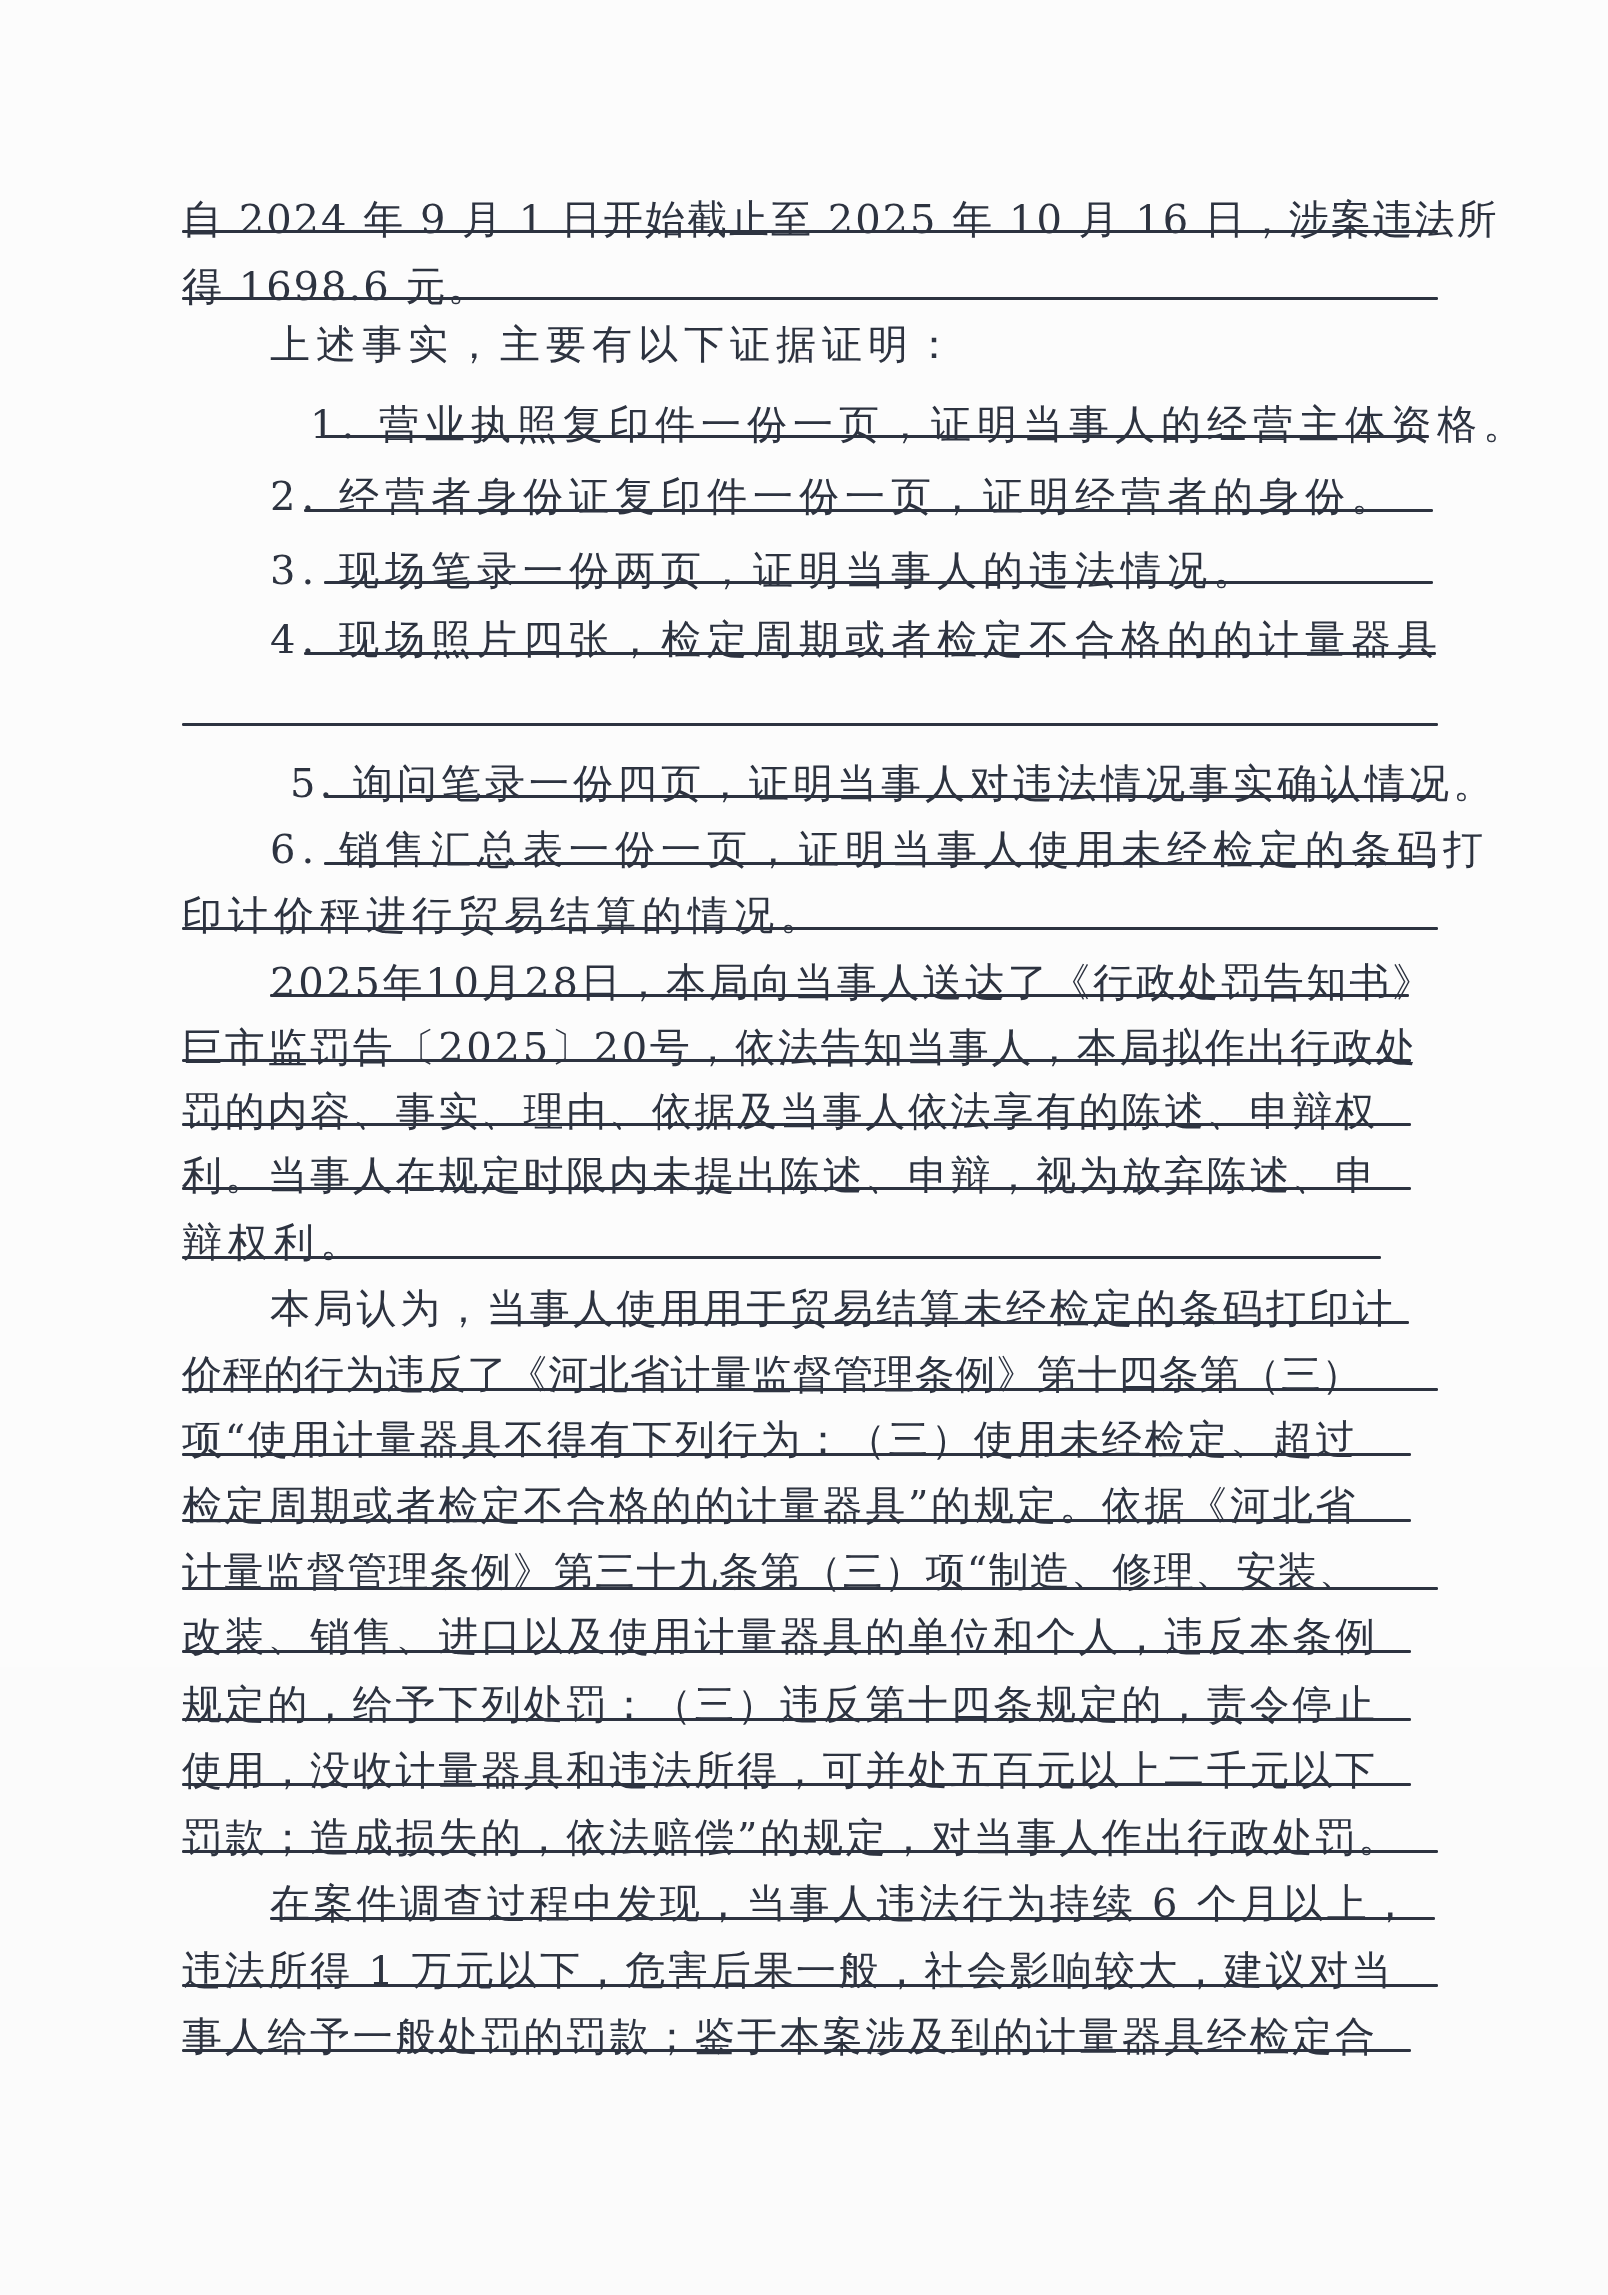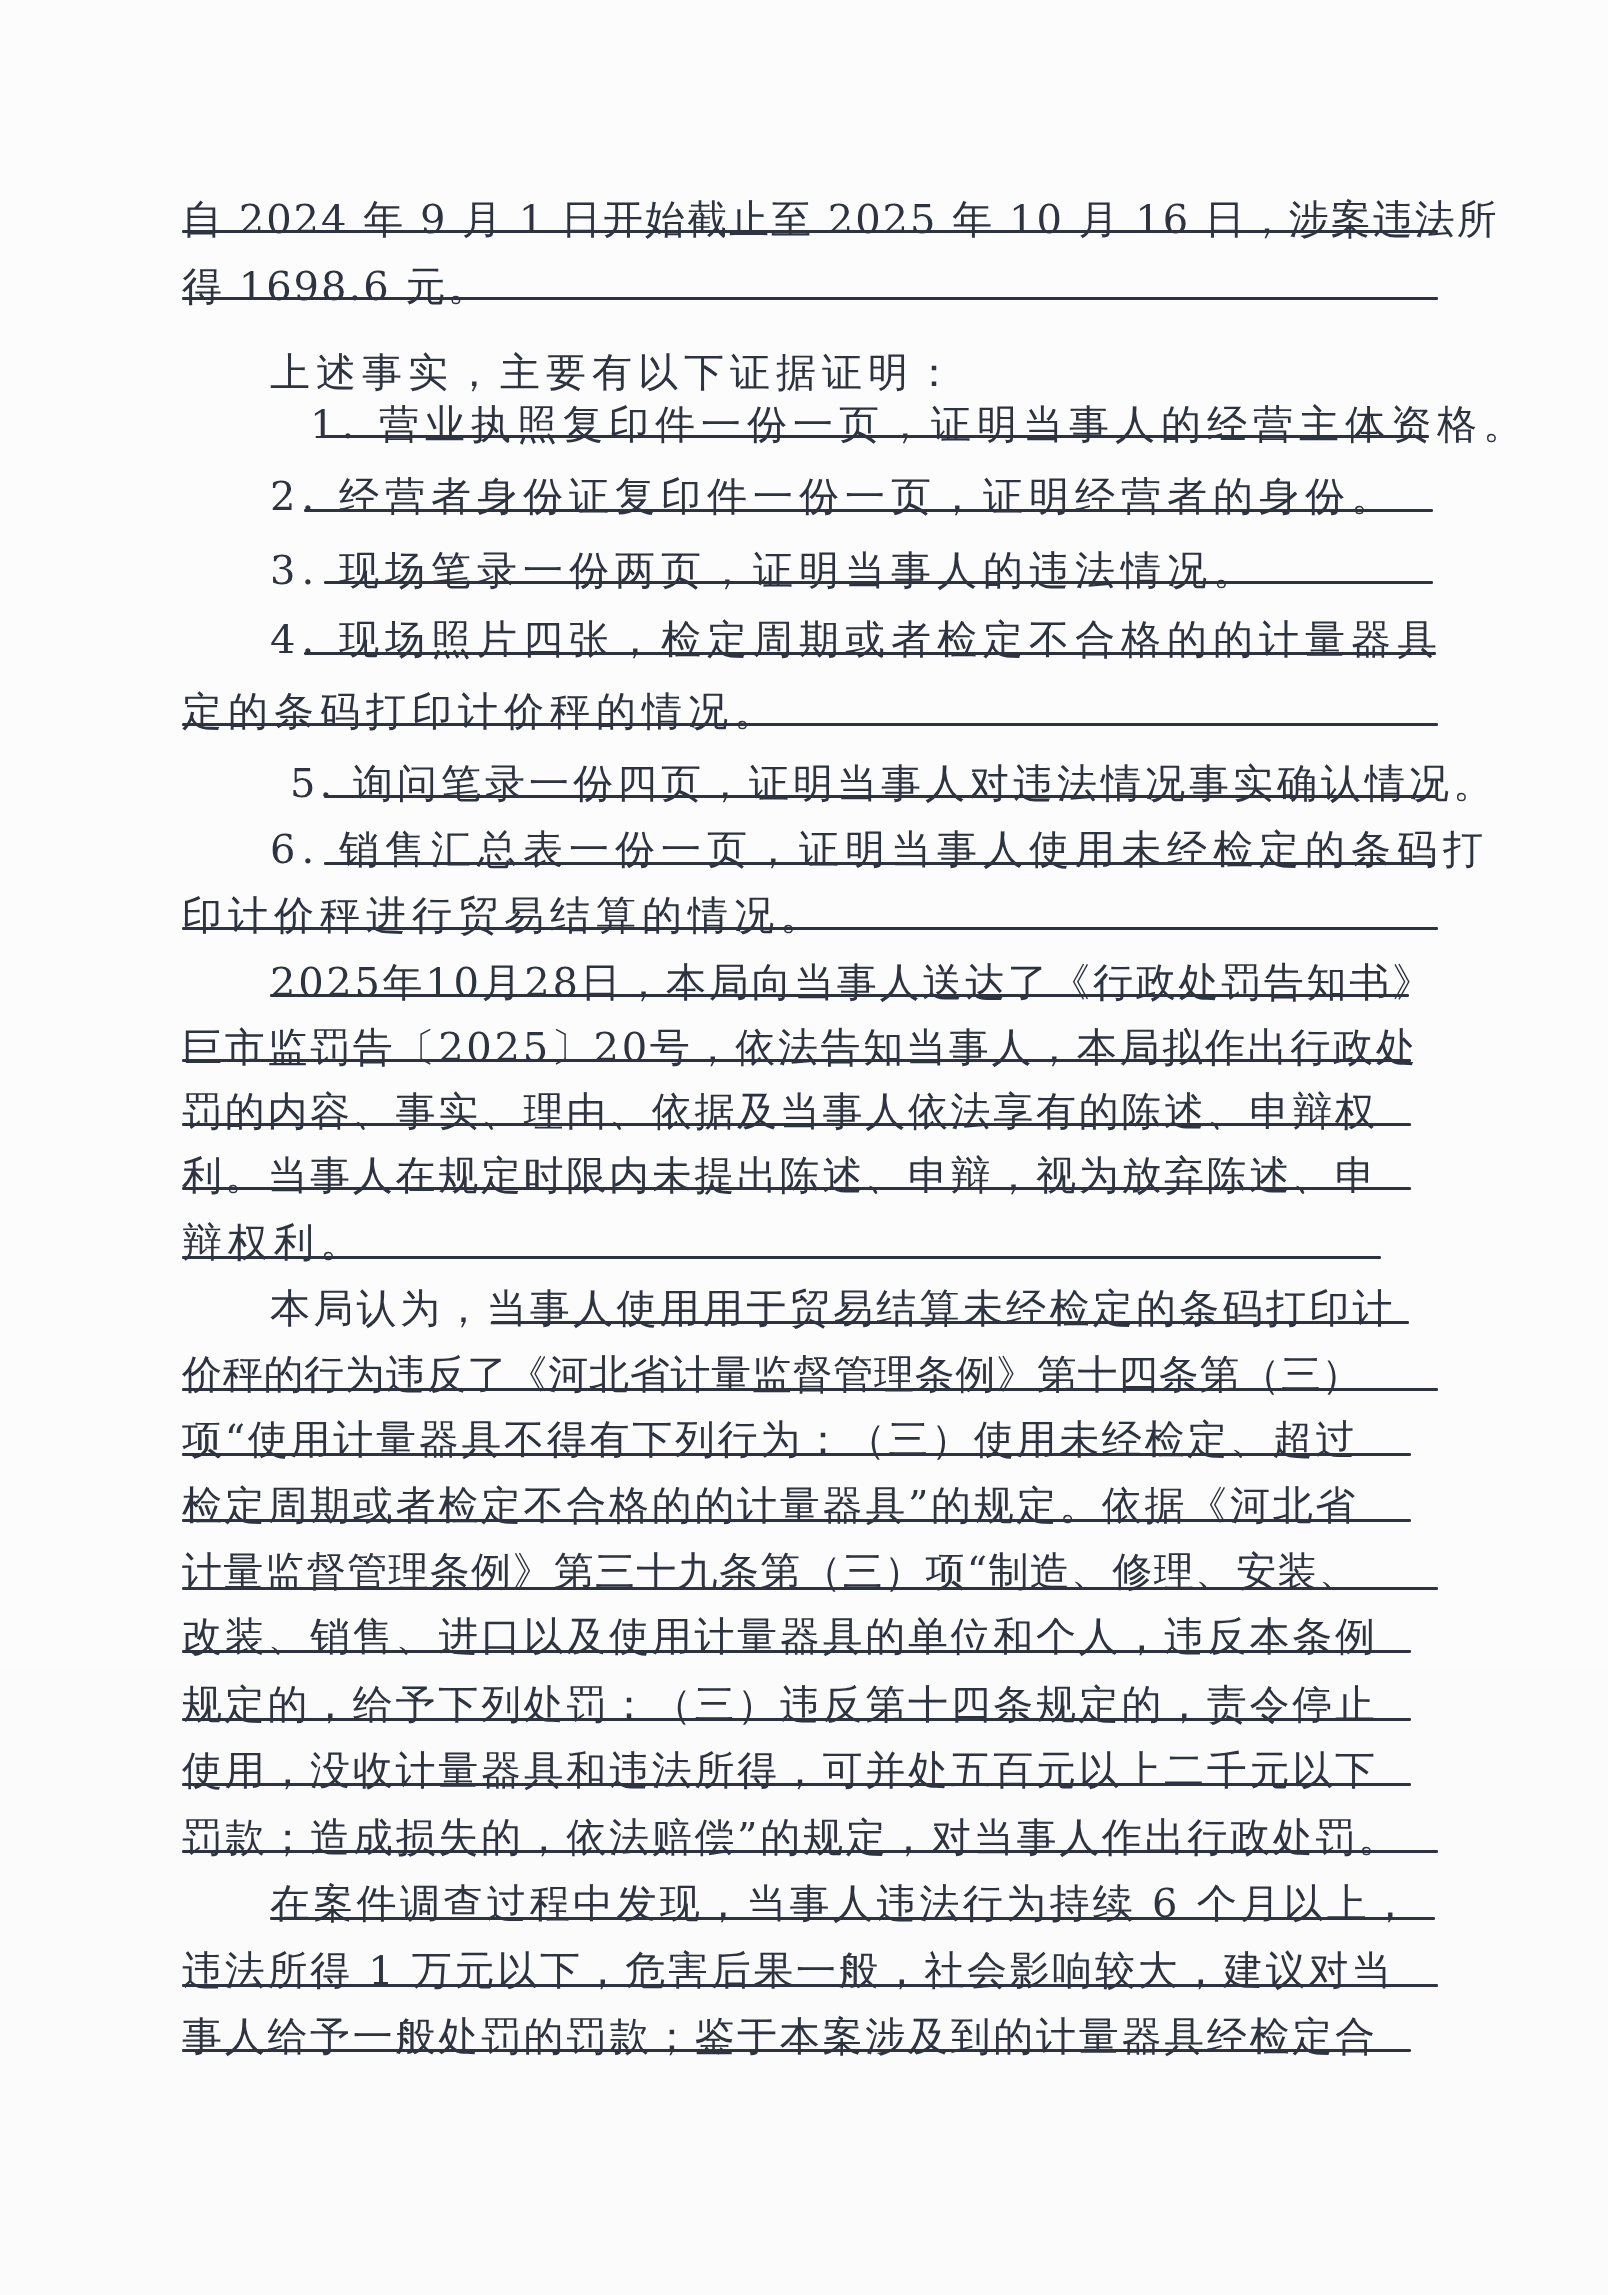--- a/index.html
+++ b/index.html
@@ -39,21 +39,21 @@
 </head>
 <body>
 
 <div class="page">
 
   <div class="line" style="left:182px; top:189px; letter-spacing:2px;">自 2024 年 9 月 1 日开始截止至 2025 年 10 月 16 日，涉案违法所</div>
   <div class="uline" style="left:182px; top:230px; width:1256px;"></div>
   <div class="line" style="left:182px; top:256px; letter-spacing:2px;">得 1698.6 元。</div>
   <div class="uline" style="left:182px; top:297px; width:1256px;"></div>
 
-  <div class="line" style="left:270px; top:314px;margin-top:28px;">上述事实，主要有以下证据证明：</div>
+  <div class="line" style="left:270px; top:314px;">上述事实，主要有以下证据证明：</div>
 
   <div class="line" style="left:270px; top:394px;margin-left:40px;">
     <span class="seg">1.</span>
     <span class="seg">营业执照复印件一份一页，证明当事人的经营主体资格。</span>
   </div>
   <div class="uline" style="left:324px; top:435px; width:1105px;"></div>
 
   <div class="line" style="left:270px; top:466px;">
     <span class="seg">2.</span>
     <span class="seg">经营者身份证复印件一份一页，证明经营者的身份。</span>
@@ -64,21 +64,20 @@
     <span class="seg">3.</span>
     <span class="seg">现场笔录一份两页，证明当事人的违法情况。</span>
   </div>
   <div class="uline" style="left:324px; top:581px; width:1109px;"></div>
 
   <div class="line" style="left:270px; top:609px;">
     <span class="seg">4.</span>
     <span class="seg">现场照片四张，检定周期或者检定不合格的的计量器具</span>
   </div>
   <div class="uline" style="left:204px; top:652px; width:1232px; margin-left:100px; width:1132px;"></div>
-  <div class="line" style="left:182px; top:681px;">定的条码打印计价秤的情况。</div>
   <div class="uline" style="left:182px; top:723px; width:1256px;"></div>
 
   <div class="line" style="left:270px; top:753px; letter-spacing:4px;margin-left:20px;">
     <span class="seg">5.</span>
     <span class="seg">询问笔录一份四页，证明当事人对违法情况事实确认情况。</span>
   </div>
   <div class="uline" style="left:324px; top:795px; width:1112px;"></div>
 
   <div class="line" style="left:270px; top:819px;">
     <span class="seg">6.</span>

